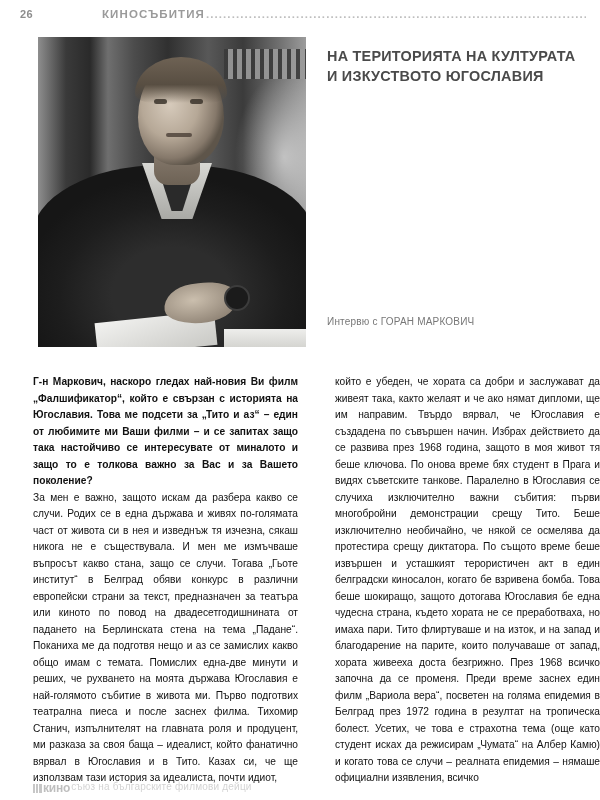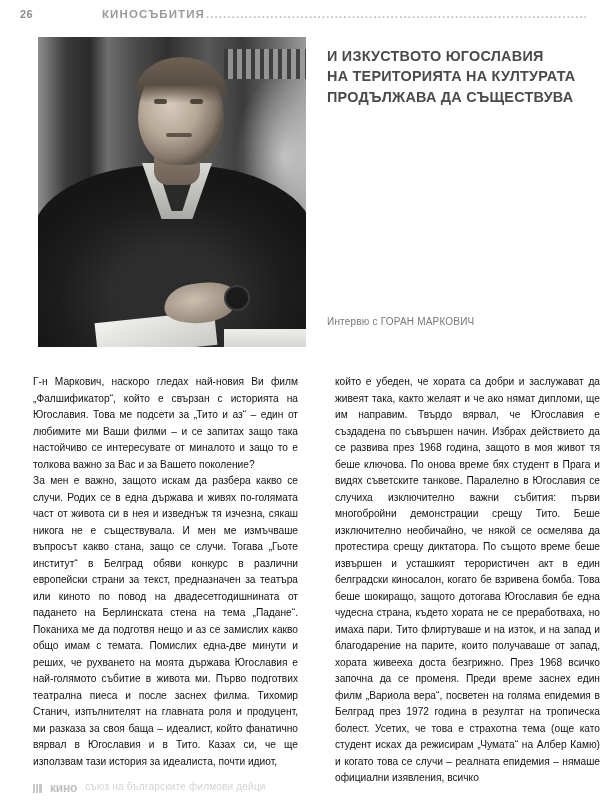--- a/index.html
+++ b/index.html
@@ -243,32 +243,32 @@
     line-height: 1.62;
     text-align: justify;
     text-justify: inter-word;
     color: #111111;
     hyphens: manual;
   }
   .col-left  { left: 33px; }
   .col-right { left: 335px; }
   .col p { margin: 0; }
   .lead {
-    font-weight: normal;
+    font-weight: bold;
     display: block;
   }
 
   
   .footer {
     position: absolute;
     left: 33px;
     bottom: 6px;
     display: flex;
     align-items: flex-end;
-    gap: 8px;
+    gap: 1px;
     opacity: 0.55;
   }
   .footer-mark {
     width: 9px;
     height: 9px;
     background:
       linear-gradient(to right, #9b9b9b 0 2px, #ffffff 2px 3px, #9b9b9b 3px 5px, #ffffff 5px 6px, #9b9b9b 6px 9px);
     margin-bottom: 1px;
     flex: none;
   }
@@ -309,23 +309,22 @@
     <div class="eye-r"></div>
     <div class="mouth"></div>
     <div class="paper"></div>
     <div class="paper2"></div>
     <div class="hand"></div>
     <div class="watch"></div>
   </div>
 </figure>
 
 <h1 class="headline">
+  <span class="hl-line">НА ТЕРИТОРИЯТА НА КУЛТУРАТА</span>
   <span class="hl-line">И ИЗКУСТВОТО ЮГОСЛАВИЯ</span>
-  <span class="hl-line">НА ТЕРИТОРИЯТА НА КУЛТУРАТА</span>
-  <span class="hl-line">ПРОДЪЛЖАВА ДА СЪЩЕСТВУВА</span>
 </h1>
 
 <div class="byline">Интервю с ГОРАН МАРКОВИЧ</div>
 
 <div class="col col-left">
   <p>
     <span class="lead">Г-н Маркович, наскоро гледах най-новия Ви филм „Фалшификатор“, който е свързан с историята на Югославия. Това ме подсети за „Тито и аз“ – един от любимите ми Ваши филми – и се запитах защо така настойчиво се интересувате от миналото и защо то е толкова важно за Вас и за Вашето поколение?</span>
   </p>
   <p>За мен е важно, защото искам да разбера какво се случи. Родих се в една държава и живях по-голямата част от живота си в нея и изведнъж тя изчезна, сякаш никога не е съществувала. И мен ме измъчваше въпросът какво стана, защо се случи. Тогава „Гьоте институт“ в Белград обяви конкурс в различни европейски страни за текст, предназначен за театъра или киното по повод на двадесетгодишнината от падането на Берлинската стена на тема „Падане“. Поканиха ме да подготвя нещо и аз се замислих какво общо имам с темата. Помислих една-две минути и реших, че рухването на моята държава Югославия е най-голямото събитие в живота ми. Първо подготвих театрална пиеса и после заснех филма. Тихомир Станич, изпълнителят на главната роля и продуцент, ми разказа за своя баща – идеалист, който фанатично вярвал в Югославия и в Тито. Казах си, че ще използвам тази история за идеалиста, почти идиот,</p>
 </div>

